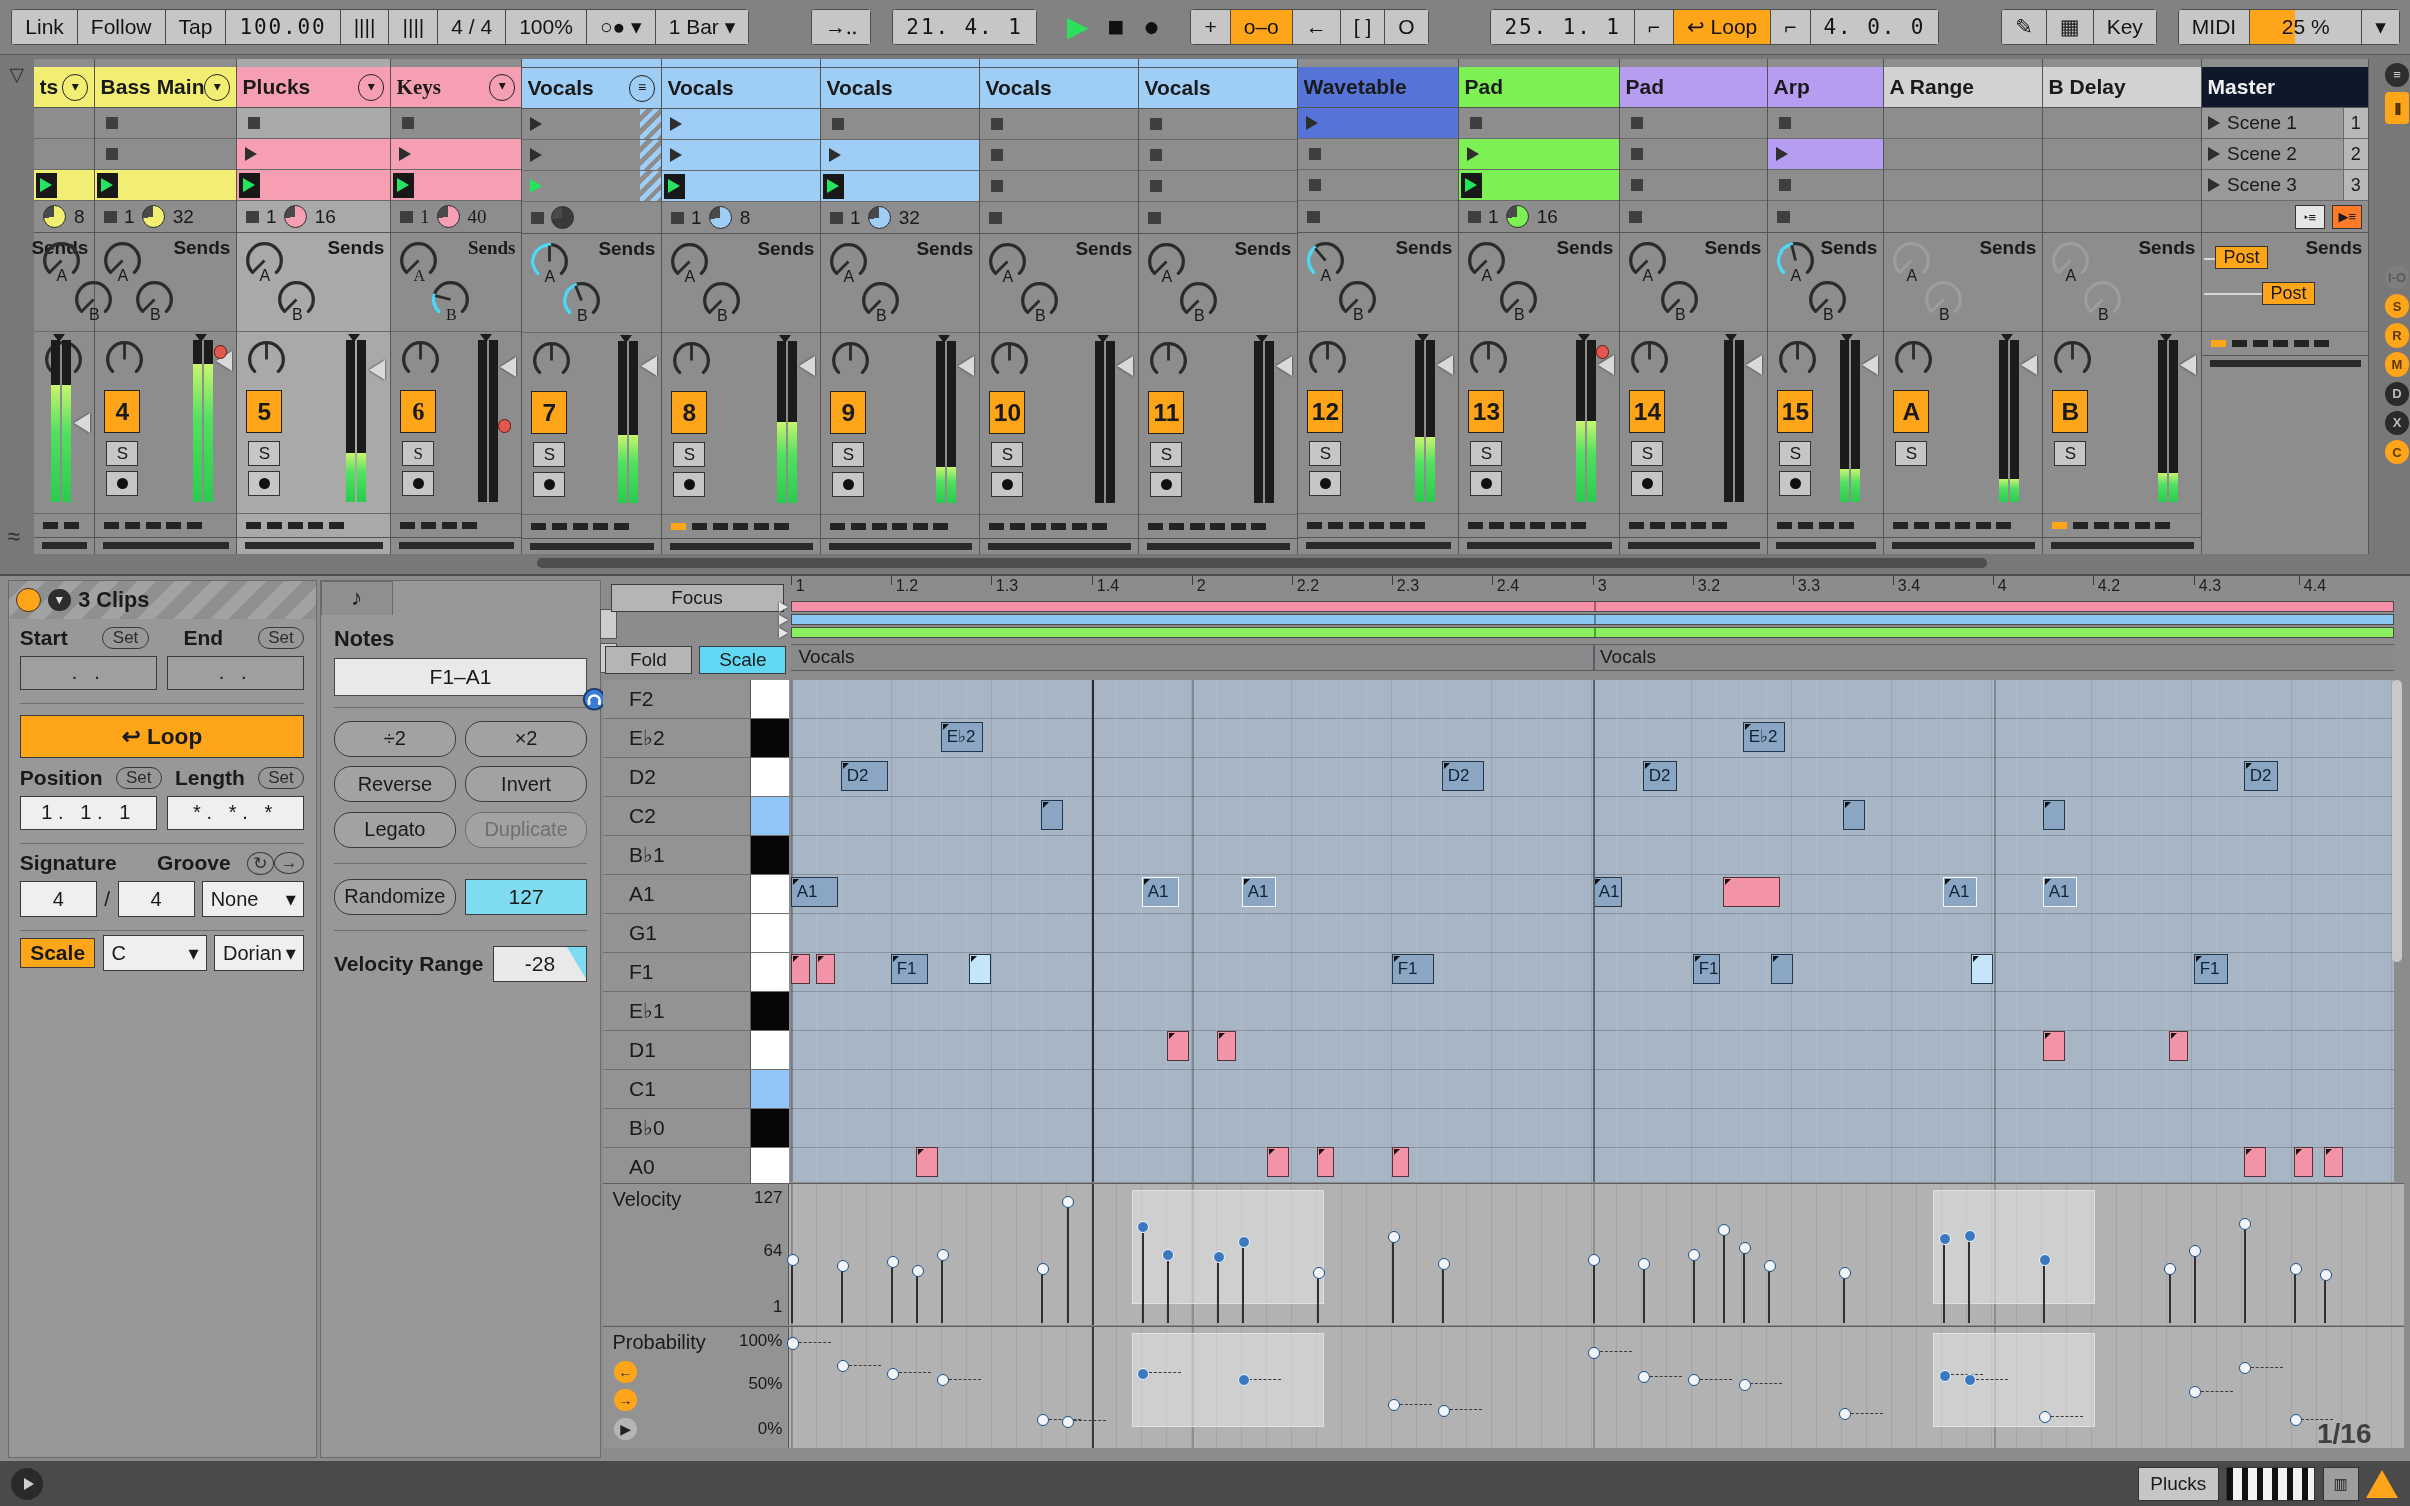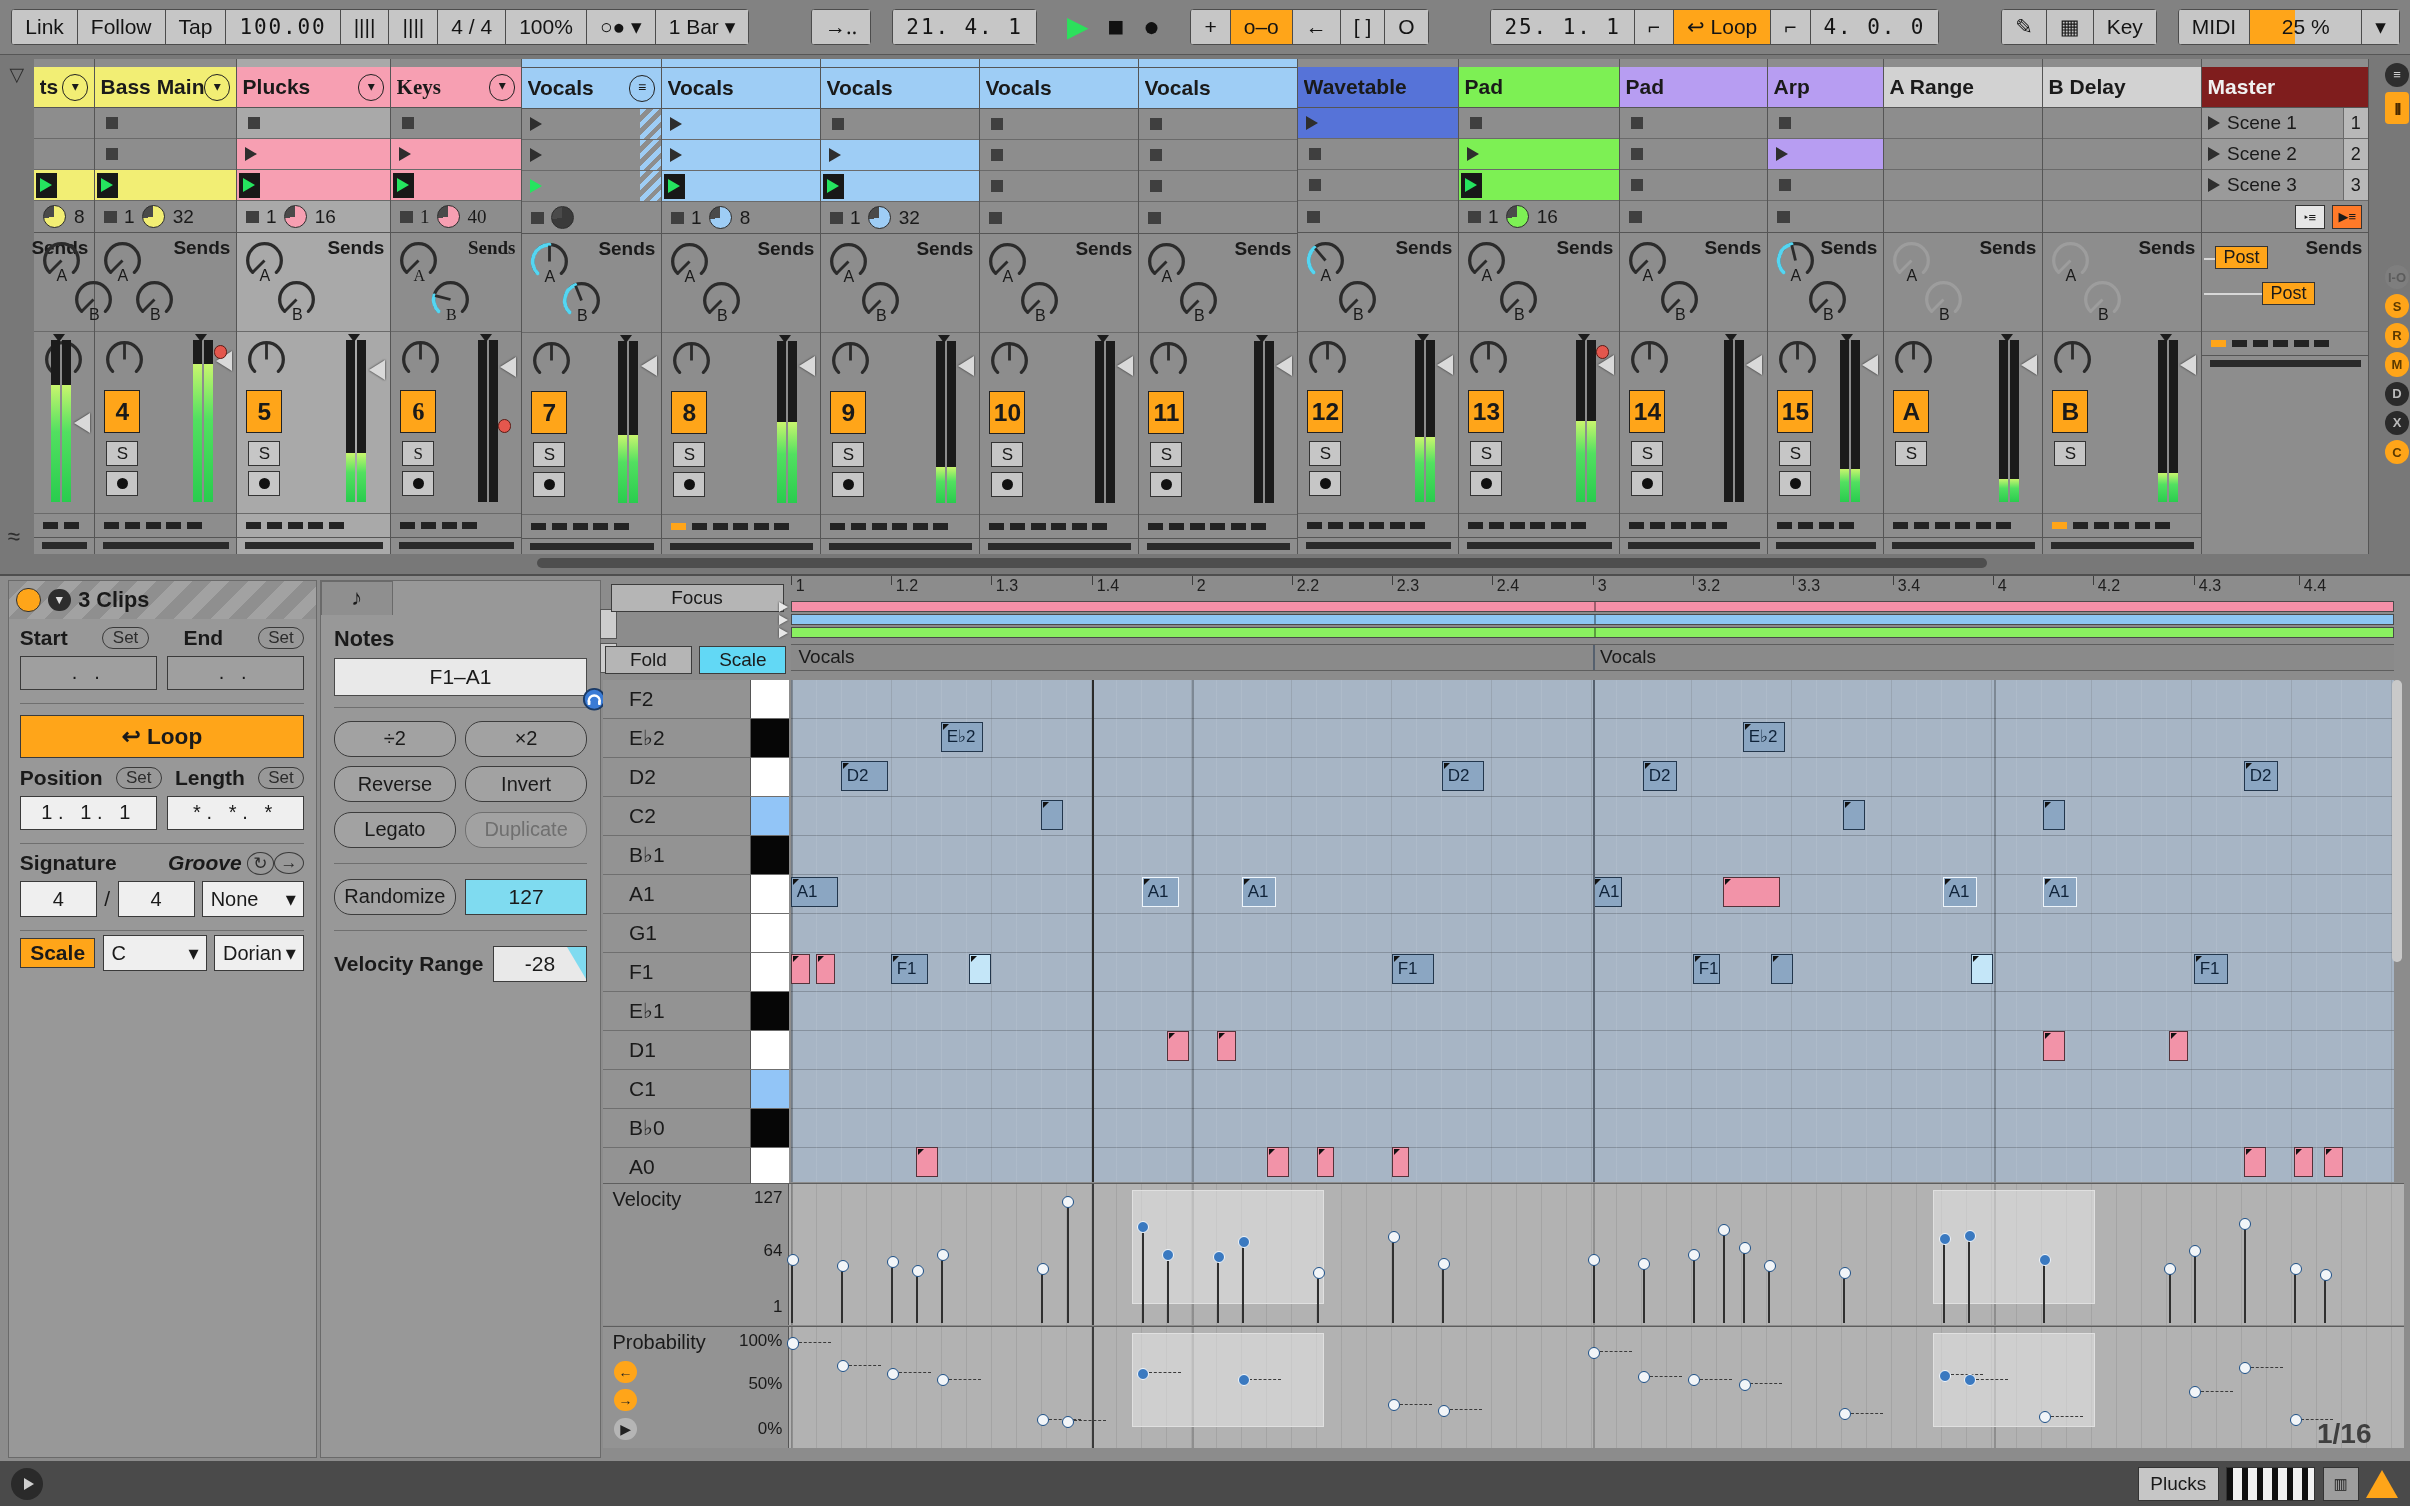--- a/index.html
+++ b/index.html
@@ -1182,21 +1182,21 @@
             <div class="dash"></div>
             <div class="dash"></div>
             <div class="dash"></div>
           </div>
           <div class="ovw">
             <i></i>
           </div>
         </div>
         <div class="track" style="width: 166px;">
           <div class="gstrip"></div>
-          <div class="thead" style="background: #7f1d1d; color: rgb(240, 240, 240);">
+          <div class="thead" style="background: #0f172a; color: rgb(240, 240, 240);">
             <span style="overflow: hidden; white-space: nowrap;">Master</span>
           </div>
           <div class="sceneslot">
             <div class="tri" style="margin-left: 5.6px;"></div>
             <span>Scene 1</span>
             <div class="scenenum">1</div>
           </div>
           <div class="sceneslot">
             <div class="tri" style="margin-left: 5.6px;"></div>
             <span>Scene 2</span>
@@ -1271,21 +1271,21 @@
         <span>Length</span>
         <span class="setchip">Set</span>
       </div>
       <div class="cp-fields">
         <div class="cp-field lit">1.   1.   1</div>
         <div class="cp-field lit">*.   *.   *</div>
       </div>
       <div class="hr"></div>
       <div class="cp-row">
         <span>Signature</span>
-        <span style="margin-left:auto;margin-right:5px;font-style:italic;">Groove</span>
+        <span style="margin-left:auto;margin-right:16px;">Groove</span>
         <span class="setchip" style="border-radius:50%;padding:0 5.6px;">↻</span>
         <span class="setchip" style="border-radius:50%;padding:0 5.6px;">→</span>
       </div>
       <div class="cp-sig">
         <div class="selbox" style="width:60px;justify-content:center;">4</div>
         <span>/</span>
         <div class="selbox" style="width:60px;justify-content:center;">4</div>
         <div class="selbox" style="flex:1;">
           <span>None</span>
             <span>▾</span>

